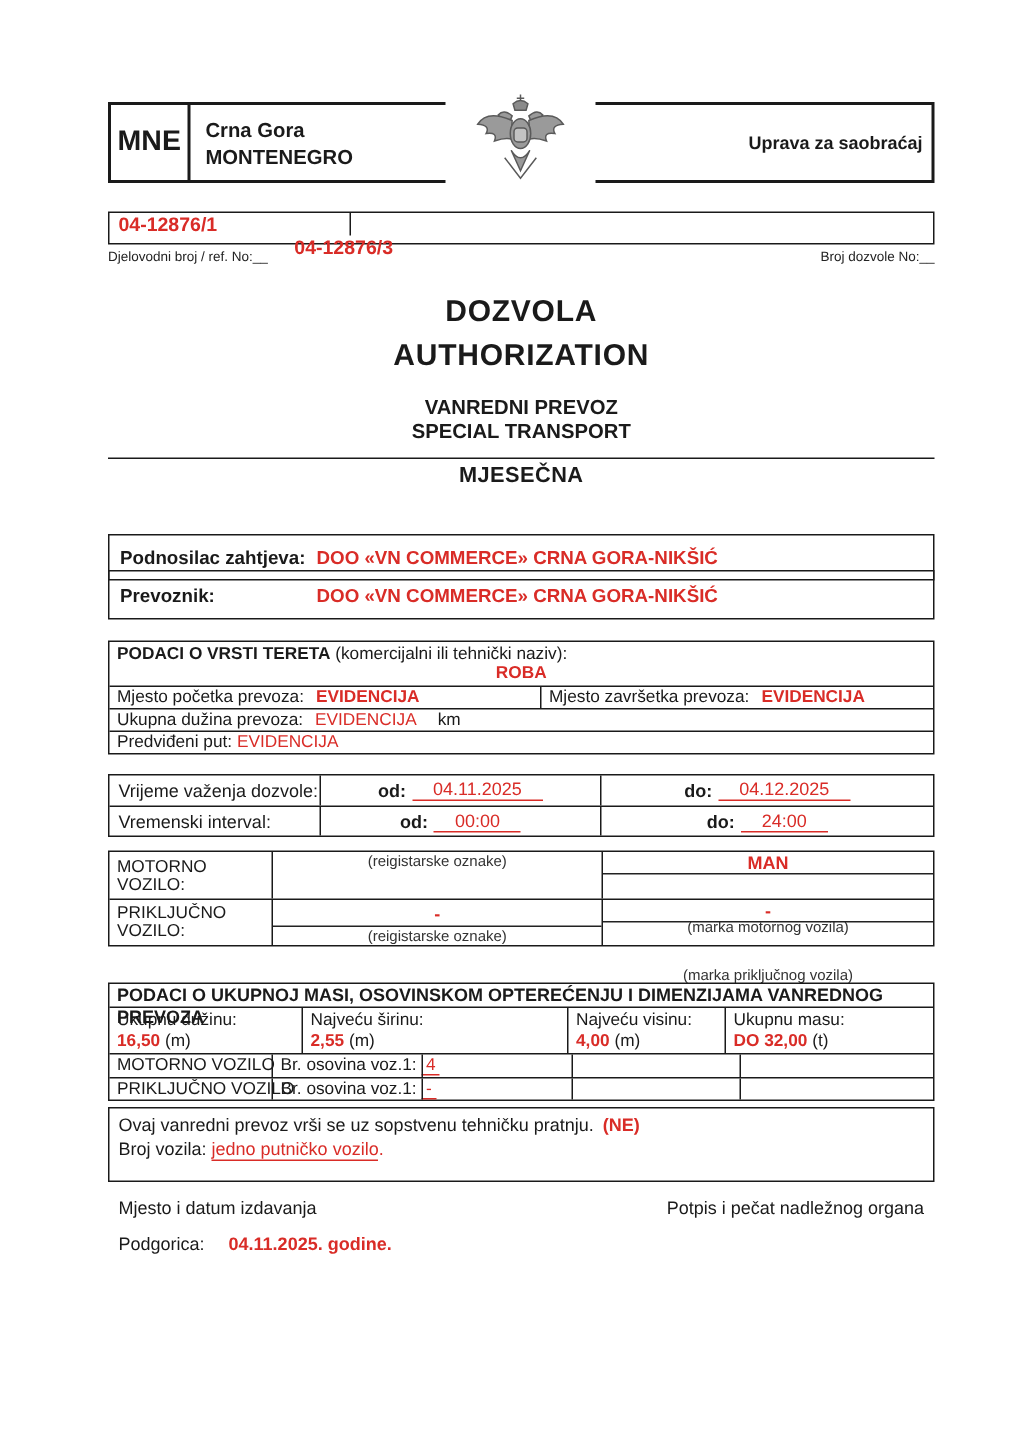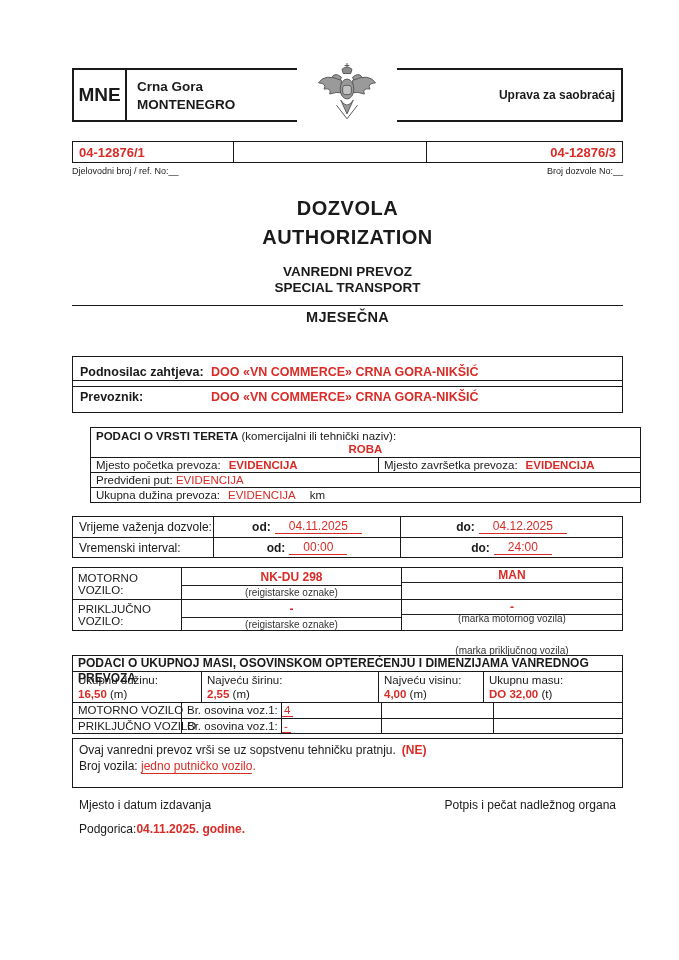--- a/index.html
+++ b/index.html
@@ -19,21 +19,21 @@
   
   .hdr-box { top: 68px; height: 54px; border: 2px solid #1a1a1a; display: flex; }
   .mne-cell { width: 53px; border-right: 2px solid #1a1a1a; display:flex; align-items:center; justify-content:center;
               font-size: 19px; font-weight: bold; }
   .country-cell { padding: 8px 0 0 10px; font-size: 13.5px; font-weight: bold; line-height: 1.3; }
   .authority-cell { margin-left: auto; align-self: center; font-size: 12px; font-weight: bold; padding-right: 6px; }
   .eagle-wrap { left: 297px; top: 59px; width: 100px; height: 70px; background: #ffffff; z-index: 5;
                 display:flex; align-items:center; justify-content:center; }
 
   
-  .ref-row { top: 141px; height: 22px; border: 1.5px solid #1a1a1a; display:flex; font-size: 13px; font-weight:bold; }
+  .ref-row { top: 141px; height: 22px; border: 1.5px solid #1a1a1a; display:flex; font-size: 13px; font-weight:bold;flex-direction:column; }
   .ref-cell-l { width: 161px; border-right: 1.5px solid #1a1a1a; display:flex; align-items:center; padding-left:6px; }
   .ref-cell-m { flex: 1; border-right: 1.5px solid #1a1a1a; }
   .ref-cell-r { width: 195px; display:flex; align-items:center; justify-content:flex-end; padding-right:6px; }
   .ref-caps { top: 166px; display:flex; justify-content:space-between; font-size: 9px; color:#222;gap:45px; }
 
   
   .title-block { top: 197px; text-align:center; }
   .t1 { font-size: 20px; font-weight: bold; letter-spacing: .5px; }
   .t2 { font-size: 20px; font-weight: bold; margin-top: 6px; letter-spacing: .5px; }
   .t3 { font-size: 13.5px; font-weight: bold; margin-top: 15px; }
@@ -42,21 +42,21 @@
   .period { top: 309px; text-align: center; font-size: 14.5px; font-weight: bold; letter-spacing:.3px; }
 
   
   .party-box { height: 31px; border: 1.5px solid #1a1a1a; display:flex; align-items:center; font-size: 12.5px; }
   .party-box .lbl { font-weight: bold; padding-left: 7px; width: 138px; }
   .party-box .val { font-weight: bold; }
   .applicant { top: 338px; margin-top: 18px; }
   .carrier { top: 380px; height: 33px; }
 
   
-  .cargo-box { top: 427px; border: 1.5px solid #1a1a1a; font-size: 11.5px; margin-left: 18px; }
+  .cargo-box { top: 427px; border: 1.5px solid #1a1a1a; font-size: 11.5px; }
   .cargo-hdr { height: 29px; padding: 1px 5px 0 5px; }
   .cargo-hdr .line1 { line-height: 14px; }
   .cargo-name { text-align: center; font-weight: bold; line-height: 13px; }
   .cargo-row { border-top: 1px solid #1a1a1a; height: 15px; line-height: 14px; display: flex; }
   .cargo-row .cell { padding-left: 5px; white-space: nowrap; }
   .cargo-cell-l { width: 288px; border-right: 1px solid #1a1a1a; }
   .cargo-cell-r { flex: 1; }
   .gap8 { display:inline-block; width: 8px; }
   .gap14 { display:inline-block; width: 14px; }
 
@@ -101,21 +101,21 @@
 
   
   .escort-box { top: 738px; height: 50px; border: 1.5px solid #1a1a1a; font-size: 12px;
                 padding: 3px 0 0 6px; line-height: 16px; }
   .escort-ne { font-weight: bold; margin-left: 6px; }
   .escort-val { border-bottom: 1px solid #d92c27; }
 
   
   .footer-row { top: 798px; display: flex; justify-content: space-between; font-size: 12px; padding: 0 7px; }
   .place-row { top: 822px; font-size: 12px; padding-left: 7px; }
-  .place-date { font-weight: bold; margin-left: 0; }
+  .place-date { font-weight: bold; margin-left: 16px; }
 </style>
 </head>
 <body>
 
 <div>
 
   <div class="abs content hdr-box">
     <div class="mne-cell">MNE</div>
     <div class="country-cell">
       <div>Crna Gora</div>
@@ -181,27 +181,27 @@
     <div class="cargo-row">
       <div class="cell cargo-cell-l">
         <span>Mjesto početka prevoza:</span><span class="gap8"></span><span class="red b">EVIDENCIJA</span>
       </div>
       <div class="cell cargo-cell-r">
         <span>Mjesto završetka prevoza:</span><span class="gap8"></span><span class="red b">EVIDENCIJA</span>
       </div>
     </div>
     <div class="cargo-row">
       <div class="cell">
+        <span>Ukupna dužina prevoza:</span><span class="gap8"></span><span class="red">EVIDENCIJA</span><span class="gap14"></span><span>km</span>
+      </div>
+    </div>
+    <div class="cargo-row">
+      <div class="cell">
         <span>Predviđeni put:</span>
         <span class="red">EVIDENCIJA</span>
-      </div>
-    </div>
-    <div class="cargo-row">
-      <div class="cell">
-        <span>Ukupna dužina prevoza:</span><span class="gap8"></span><span class="red">EVIDENCIJA</span><span class="gap14"></span><span>km</span>
       </div>
     </div>
   </div>
 
   <div class="abs content validity-box">
     <div class="val-row">
       <div class="val-lbl">Vrijeme važenja dozvole:</div>
       <div class="val-od">
         <span class="b">od:</span>
         <span class="red uline">04.11.2025</span>
@@ -221,21 +221,20 @@
         <span class="b">do:</span>
         <span class="red uline">24:00</span>
       </div>
     </div>
   </div>
 
   <div class="abs content veh-box">
     <div class="veh-row">
       <div class="veh-lbl">MOTORNO VOZILO:</div>
       <div class="veh-cell veh-cell-plate">
-        <div class="veh-val red">NK-DU 298</div>
         <div class="veh-cap">(reigistarske oznake)</div>
       </div>
       <div class="veh-cell veh-cell-brand">
         <div class="veh-val red">MAN</div>
         <div class="veh-cap">(marka motornog vozila)</div>
       </div>
     </div>
     <div class="veh-row">
       <div class="veh-lbl">PRIKLJUČNO VOZILO:</div>
       <div class="veh-cell veh-cell-plate">

